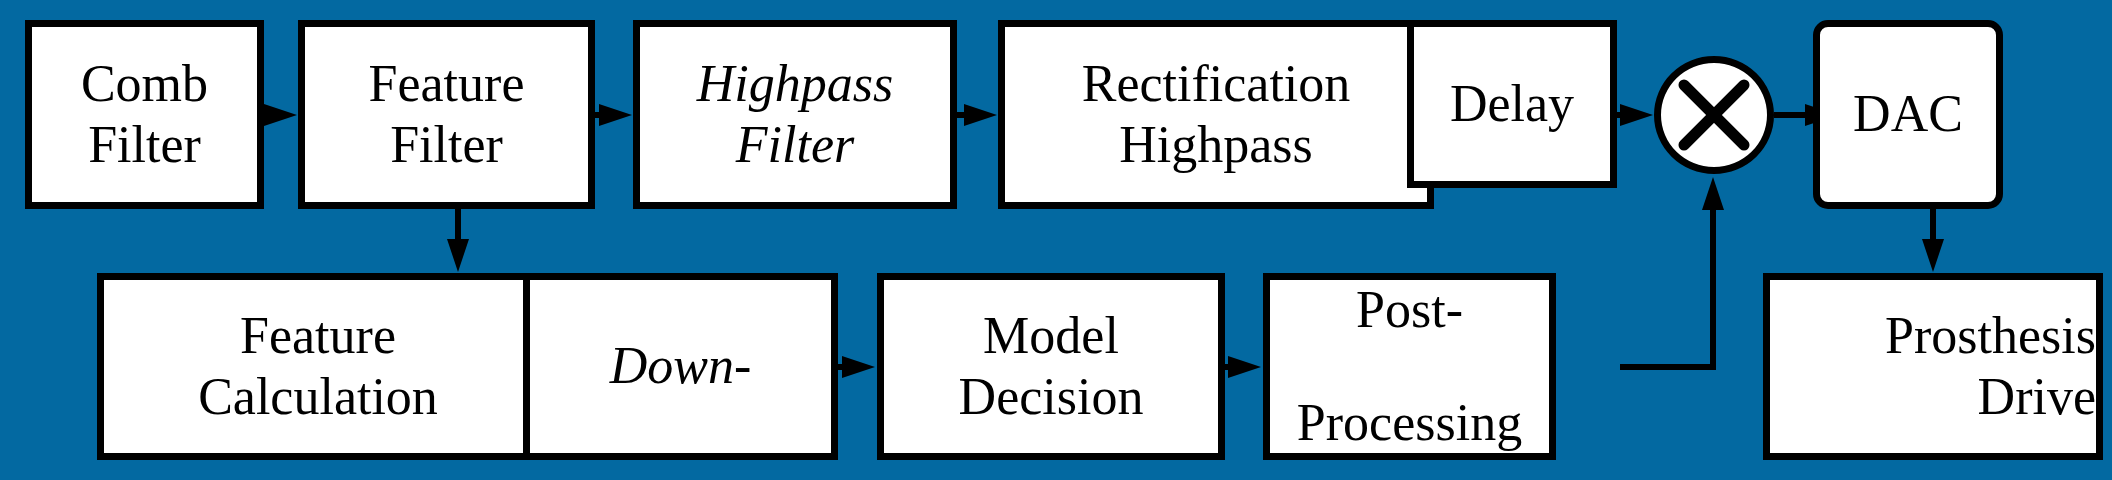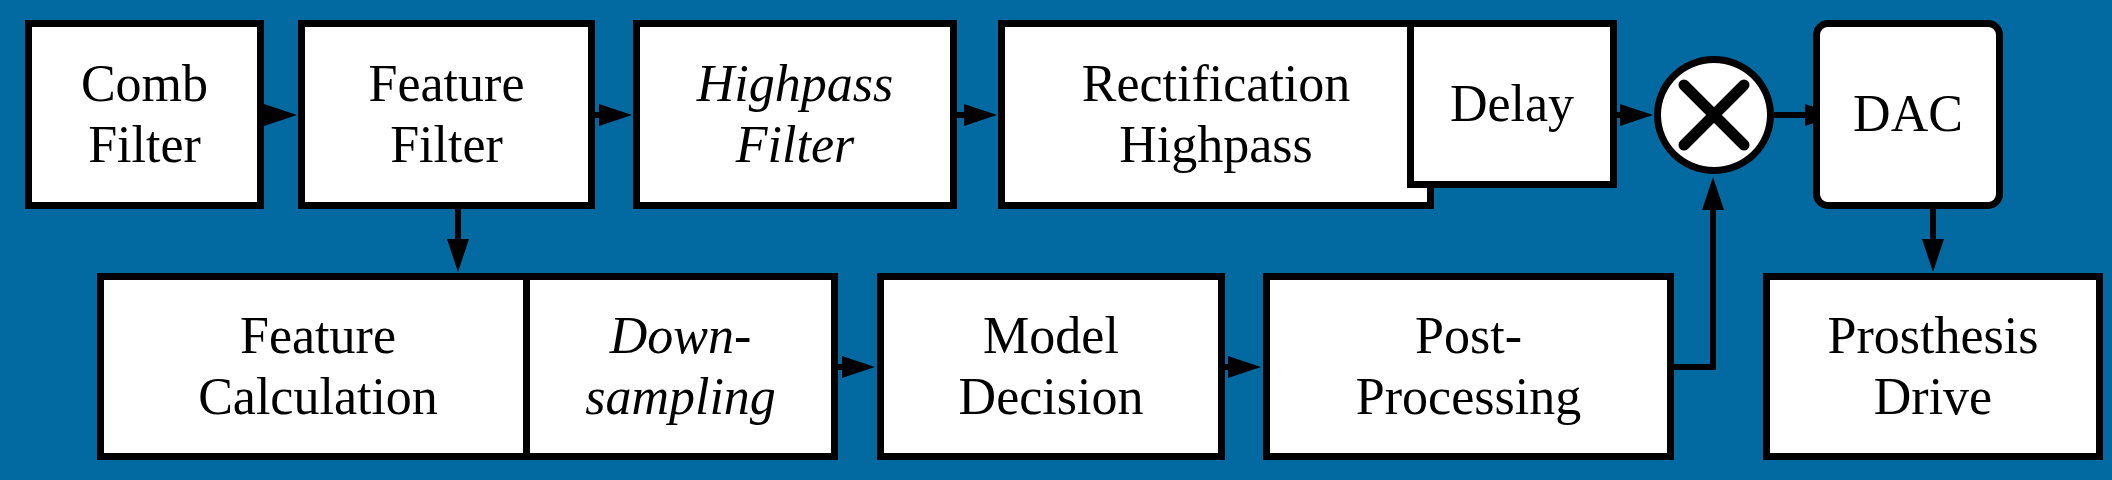--- a/index.html
+++ b/index.html
@@ -22,22 +22,22 @@
   #n-comb     {left:25px;  top:20px;  width:239px; height:189px;}
   #n-lowpass  {left:298px; top:20px;  width:297px; height:189px;}
   #n-highpass {left:633px; top:20px;  width:324px; height:189px;font-style:italic;}
   #n-rect     {left:998px; top:20px;  width:436px; height:189px;}
   #n-delay    {left:1407px;top:20px;  width:210px; height:168px;}
   #n-mult     {left:1654px;top:56px;  width:120px; height:118px;}
   #n-dac      {left:1813px;top:20px;  width:190px; height:189px;border-radius:15px;}
   #n-feature  {left:97px;  top:273px; width:442px; height:187px;}
   #n-down     {left:523px; top:273px; width:315px; height:187px;font-style:italic;}
   #n-model    {left:877px; top:273px; width:348px; height:187px;}
-  #n-post     {left:1263px;top:273px; width:411px; height:187px;}
-  #n-prosth   {left:1763px;top:273px; width:340px; height:187px;}
+  #n-post     {left:1263px;top:273px; width:293px; height:187px;justify-content:space-between;}
+  #n-prosth   {left:1763px;top:273px; width:340px; height:187px;align-items:flex-end;}
 </style>
 </head>
 <body>
 
 <div class="canvas">
 
   <svg class="wires" width="2112" height="480" viewBox="0 0 2112 480">
     <g stroke="#000000" stroke-width="6" fill="#000000">
       <g>
         <line x1="264" y1="115" x2="272" y2="115"></line>
@@ -125,21 +125,20 @@
     <span>DAC</span>
   </div>
 
   <div class="node" id="n-feature">
     <span>Feature</span>
     <span>Calculation</span>
   </div>
 
   <div class="node" id="n-down">
     <span>Down-</span>
-    <span>sampling</span>
   </div>
 
   <div class="node" id="n-model">
     <span>Model</span>
     <span>Decision</span>
   </div>
 
   <div class="node" id="n-post">
     <span>Post-</span>
     <span>Processing</span>

